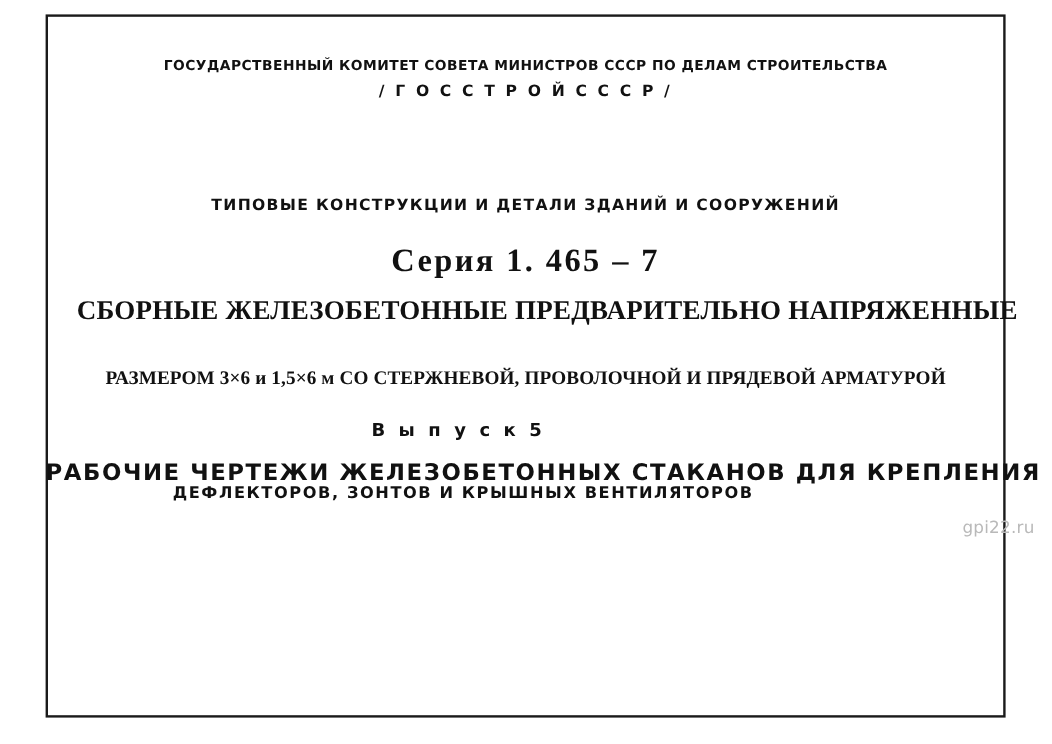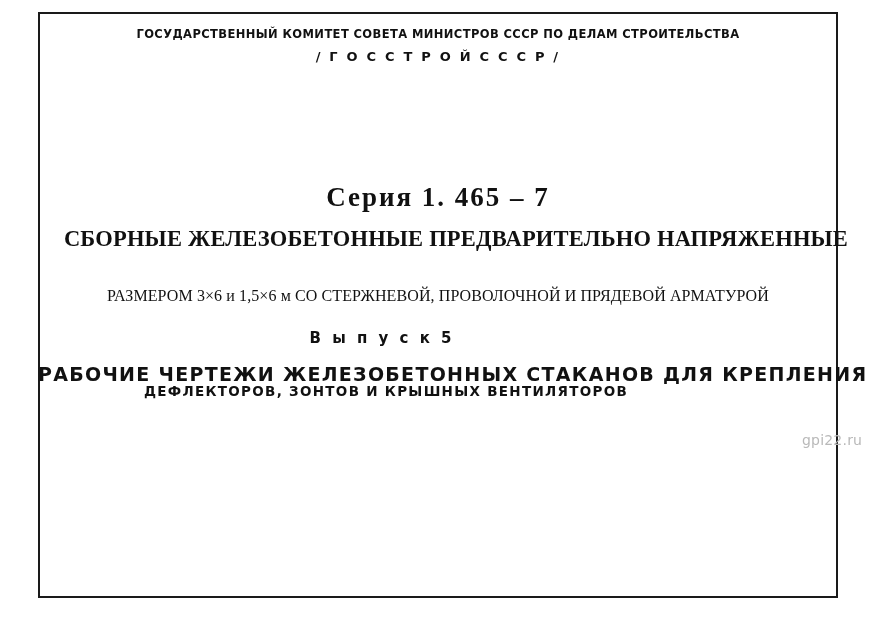--- a/index.html
+++ b/index.html
@@ -25,21 +25,21 @@
     top: 12px;
     width: 800px;
     height: 586px;
     border: 2px solid #1a1a1a;
     box-sizing: border-box;
     background: #ffffff;
   }
   .content {
     position: absolute;
     left: 38px;
-    top: 4px;
+    top: 24px;
     width: 800px;
     height: 586px;
     box-sizing: border-box;
     text-align: center;
     color: #111111;
   }
   .org-line {
     position: absolute;
     left: 0;
     width: 800px;
@@ -102,21 +102,21 @@
     letter-spacing: 0.6px;
     white-space: nowrap;
   }
   .title3 {
     position: absolute;
     left: 0;
     width: 800px;
     top: 283px;
     font-family: "Liberation Serif", serif;
     font-size: 16px;
-    font-weight: normal;
+    font-weight: bold;
     letter-spacing: 0.1px;
     white-space: nowrap;
   }
   .issue-line {
     position: absolute;
     left: 0;
     width: 688px;
     top: 325px;
     font-family: "DejaVu Sans", sans-serif;
     font-size: 15px;
@@ -156,20 +156,21 @@
   }
 </style>
 </head>
 <body>
 
 <div class="page">
   <div class="sheet-border"></div>
   <div class="content">
     <div class="org-line">ГОСУДАРСТВЕННЫЙ КОМИТЕТ СОВЕТА МИНИСТРОВ СССР ПО ДЕЛАМ СТРОИТЕЛЬСТВА</div>
     <div class="org-sub">/ Г О С С Т Р О Й    С С С Р /</div>
+    <div class="typ-line">ТИПОВЫЕ  КОНСТРУКЦИИ  И  ДЕТАЛИ   ЗДАНИЙ И СООРУЖЕНИЙ</div>
     <div class="series-line">Серия  1. 465 – 7</div>
     <div class="title1">СБОРНЫЕ ЖЕЛЕЗОБЕТОННЫЕ ПРЕДВАРИТЕЛЬНО НАПРЯЖЕННЫЕ</div>
     <div class="title3">РАЗМЕРОМ 3×6 и 1,5×6 м СО СТЕРЖНЕВОЙ, ПРОВОЛОЧНОЙ И ПРЯДЕВОЙ АРМАТУРОЙ</div>
     <div class="issue-line">В ы п у с к   5</div>
     <div class="sub1">РАБОЧИЕ  ЧЕРТЕЖИ  ЖЕЛЕЗОБЕТОННЫХ  СТАКАНОВ  ДЛЯ  КРЕПЛЕНИЯ</div>
     <div class="sub2">ДЕФЛЕКТОРОВ,  ЗОНТОВ   И   КРЫШНЫХ  ВЕНТИЛЯТОРОВ</div>
   </div>
   <div class="watermark">gpi22.ru</div>
 </div>
 

